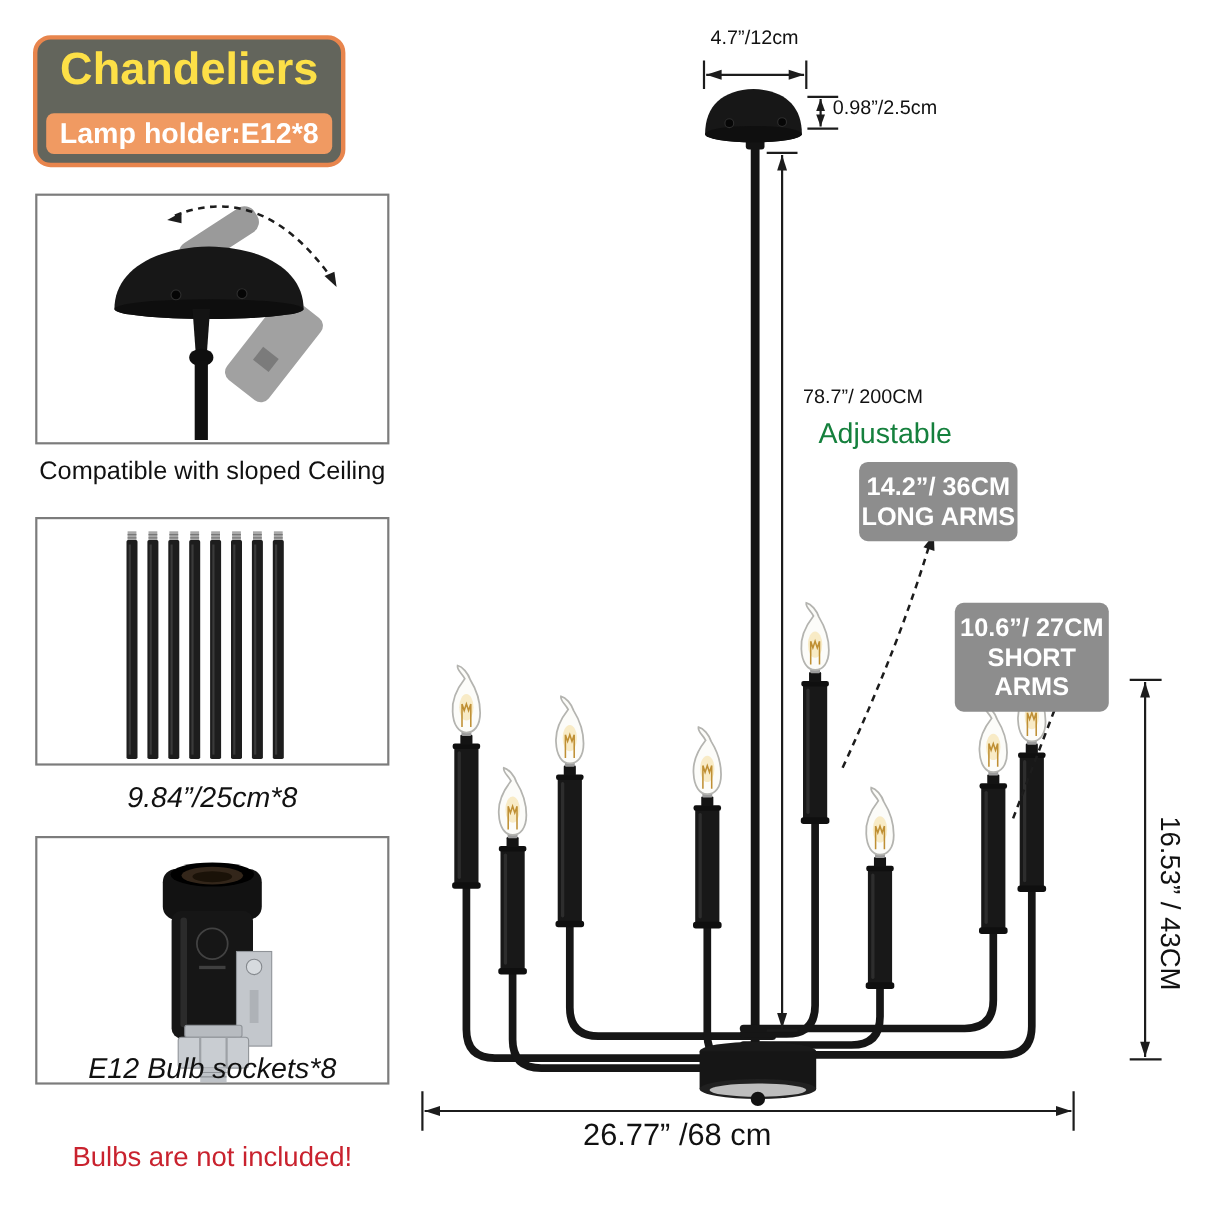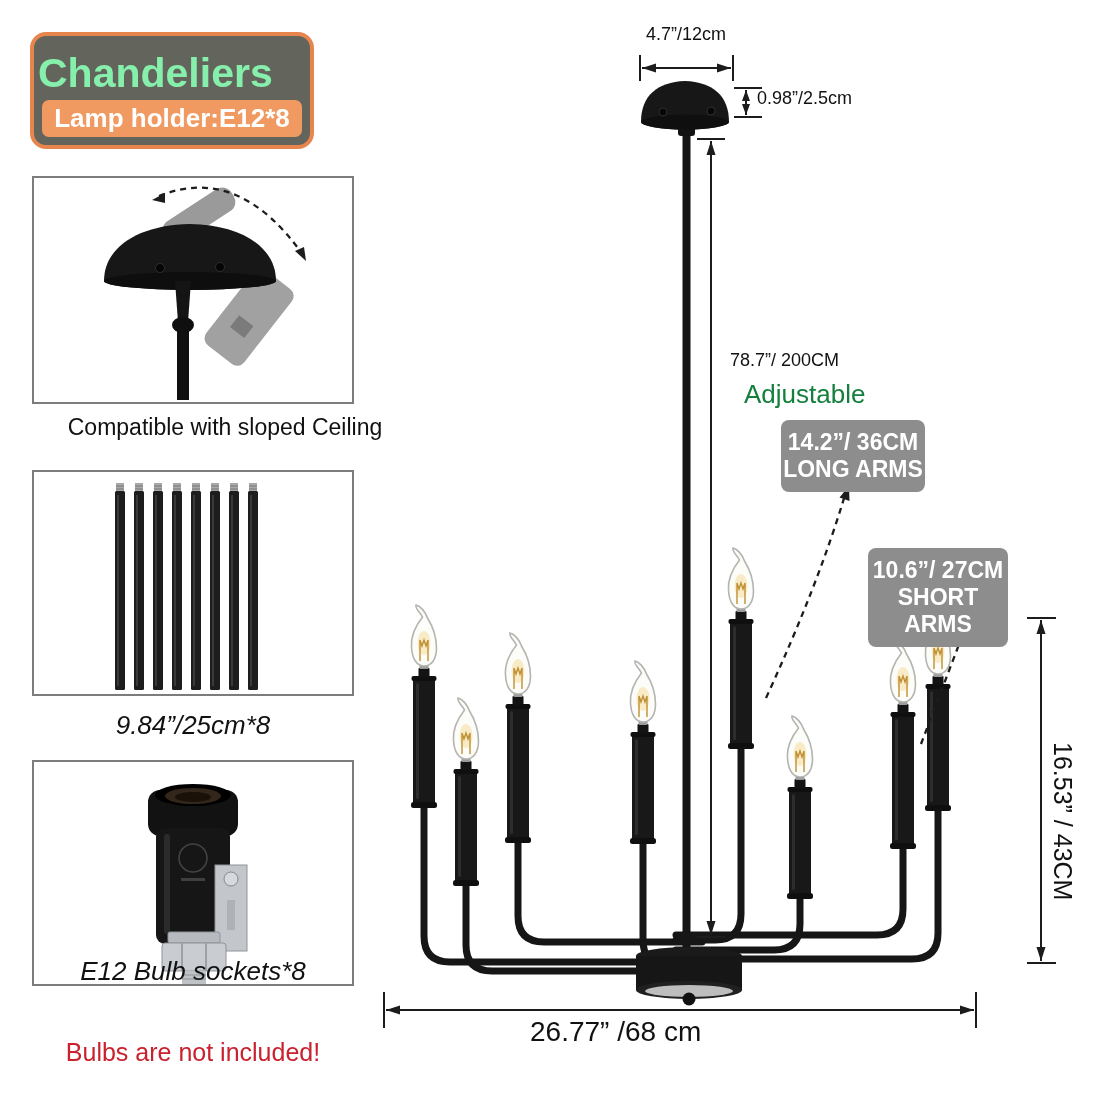--- a/index.html
+++ b/index.html
@@ -2,27 +2,27 @@
 <html><head>
 <meta charset="utf-8">
 <style>
   html,body{margin:0;padding:0;background:#ffffff;}
   #stage{position:relative;width:1100px;height:1100px;background:#ffffff;overflow:hidden;
          font-family:"Liberation Sans",sans-serif;color:#111;}
   .abs{position:absolute;}
   
   .hbadge{left:30px;top:32px;width:284px;border:4px solid #E8854D;border-radius:16px;
           background:#63655C;box-sizing:border-box;}
-  .hbadge-title{font-size:41px;font-weight:700;color:#86efac;padding:14px 4px 1px;}
-  .hbadge-sub{margin:2px 8px 8px;background:#F09A62;border-radius:7px;color:#fff;
+  .hbadge-title{font-size:41px;font-weight:700;color:#fde047;text-align:center;padding:3px 4px 1px;}
+  .hbadge-sub{margin:16px 8px 8px;background:#F09A62;border-radius:7px;color:#fff;
               font-weight:700;font-size:26px;text-align:center;padding:3px 2px;}
   
   .panel{left:32px;width:318px;border:2px solid #7c7c7c;background:#fff;box-sizing:content-box;}
   .cap{left:32px;width:322px;text-align:center;}
-  .cap1{top:414px;font-size:23px;margin-left:32px;}
+  .cap1{top:414px;font-size:23px;}
   .cap2{top:710px;font-size:26px;font-style:italic;}
   .cap3{top:956px;font-size:26px;font-style:italic;}
   .cap4{top:1028px;font-size:25px;color:#C9222E;margin-top:10px;}
   
   .dimtext{font-size:18px;white-space:nowrap;}
   .gbadge{background:#8D8D8D;border-radius:8px;color:#fff;font-weight:700;font-size:23px;
           line-height:27px;text-align:center;padding:9px 0;}
   .vtext{writing-mode:vertical-rl;font-size:25px;white-space:nowrap;}
   .red{color:#15803d;}
   

